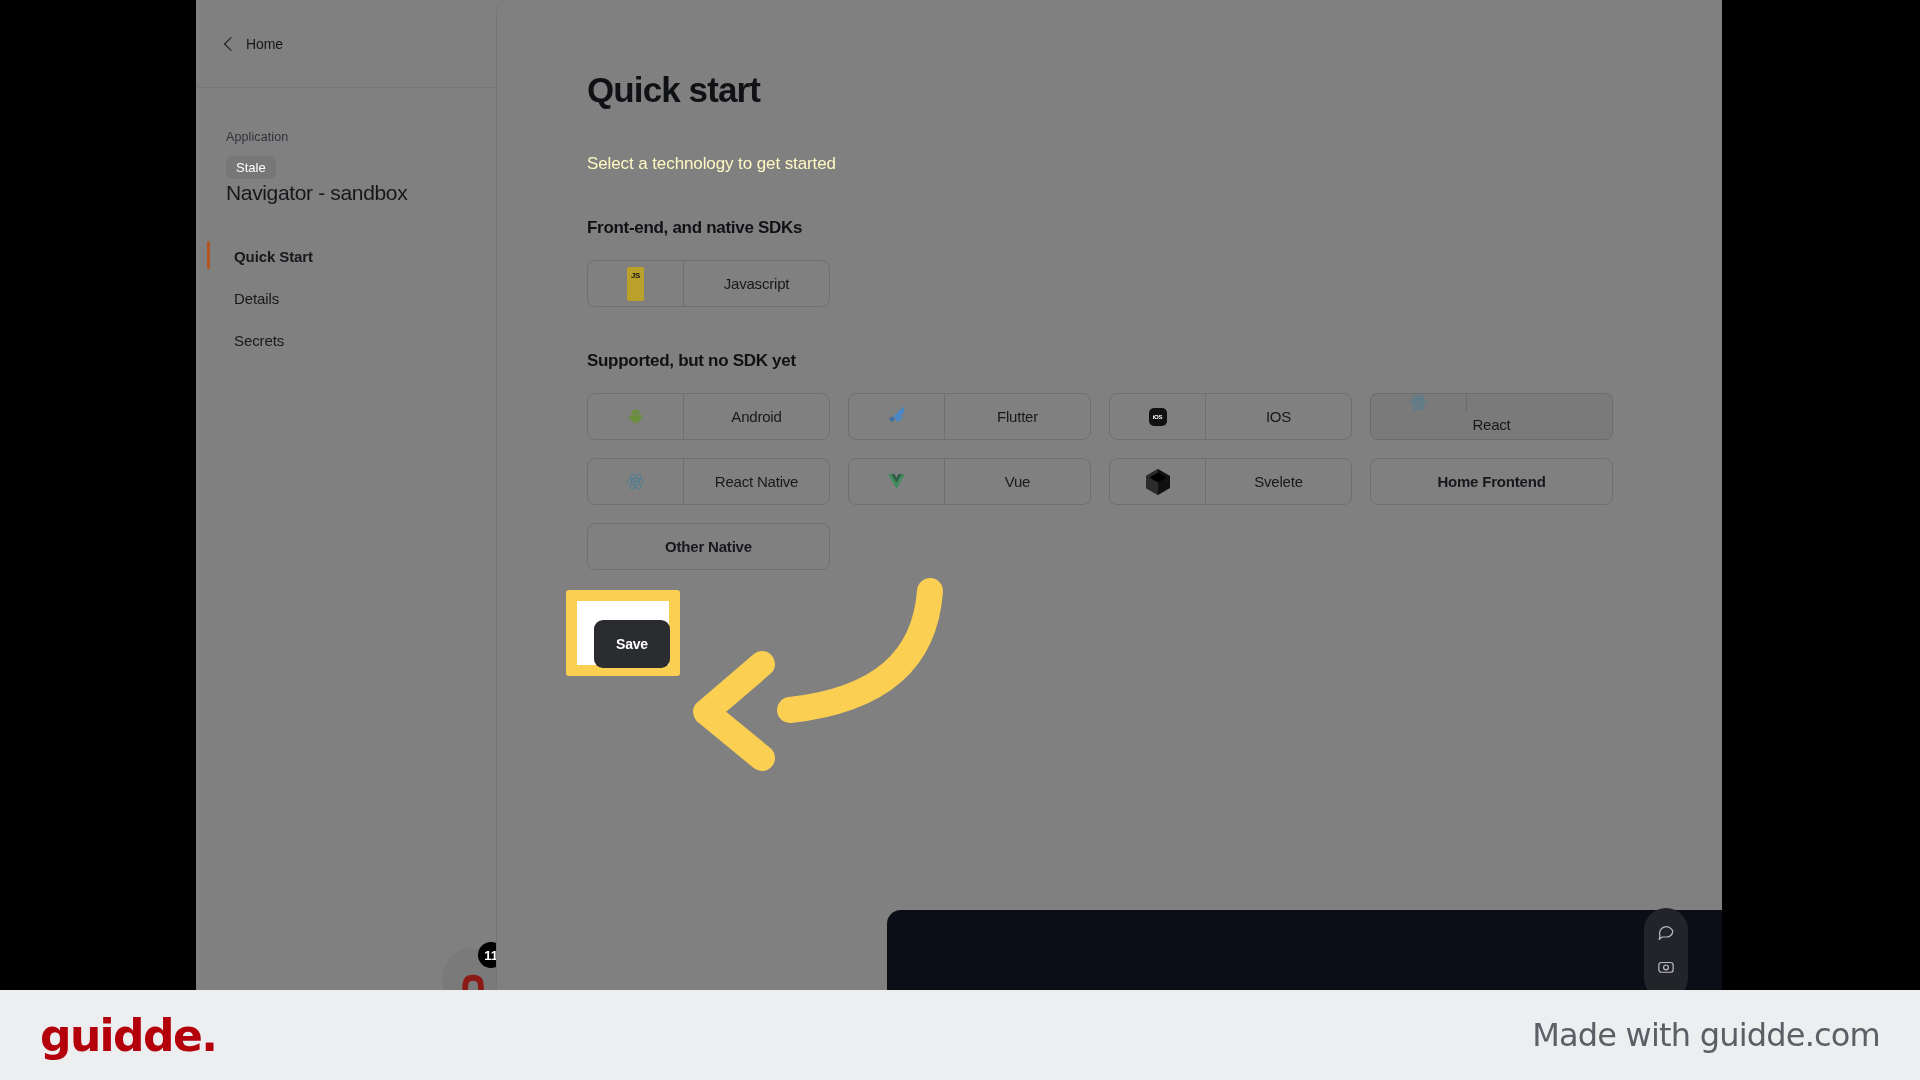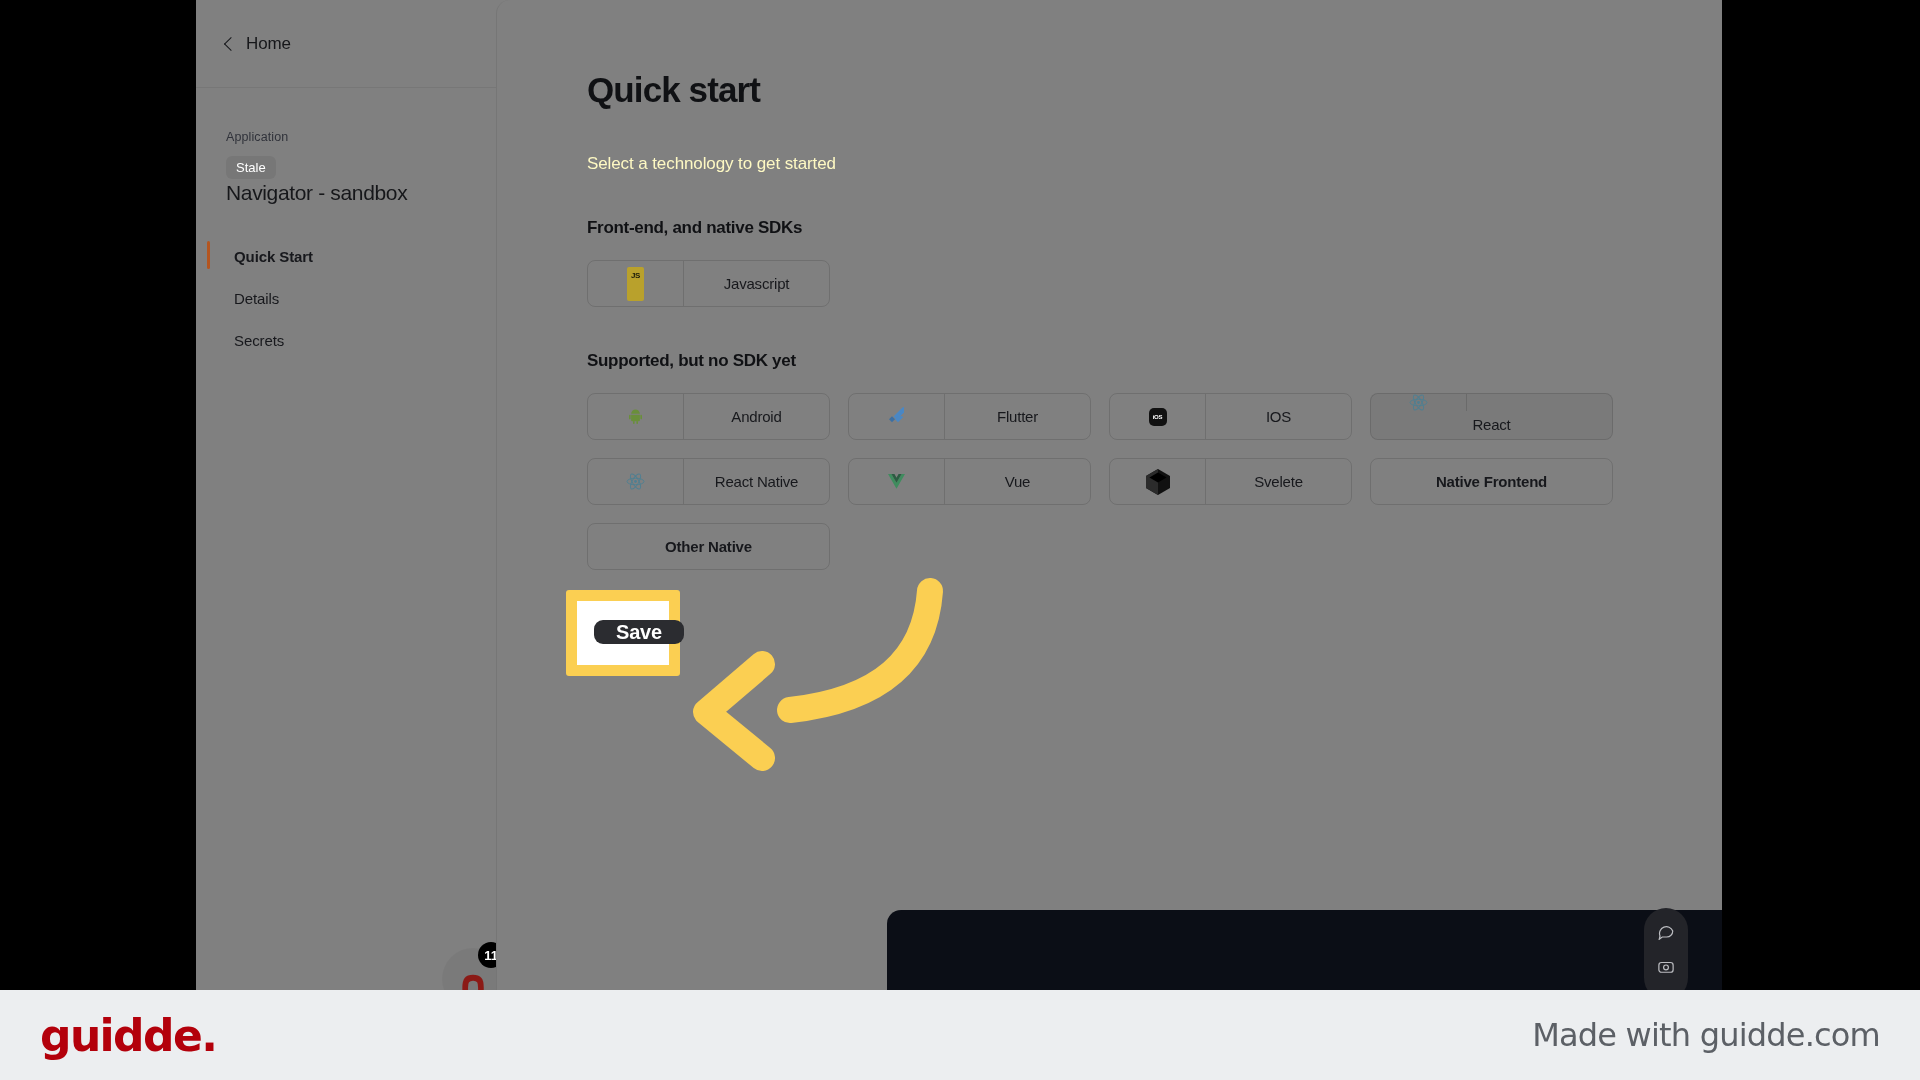--- a/index.html
+++ b/index.html
@@ -28,21 +28,21 @@
   #sidebar-top {
     height:88px; display:flex; align-items:center; padding-left:30px;
     border-bottom:1px solid rgba(0,0,0,0.07);
   }
   .home-link { display:flex; align-items:center; gap:10px; cursor:pointer; }
   .chev {
     width:10px; height:10px; border-left:1.6px solid #16171a;
     border-bottom:1.6px solid #16171a; transform:rotate(45deg);
     display:inline-block; margin-top:1px;
   }
-  .home-label { font-size:17px; color:#16171a; letter-spacing:-0.1px; }
+  .home-label { font-size:14px; color:#16171a; letter-spacing:-0.1px; }
 
   #sidebar-body { padding:42px 0 0 30px; }
   .app-kicker { font-size:12.5px; color:#30323a; letter-spacing:0.1px; }
   .stale-badge {
     display:inline-block; margin-top:12px;
     background:rgba(0,0,0,0.07); color:#ffffff;
     border-radius:6px; padding:4px 10px; font-size:13px;
   }
   .app-title {
     margin-top:2px; font-size:21px; color:#16171a;
@@ -122,23 +122,23 @@
   #save-highlight {
     position:absolute; left:-21px; top:-8px;
     width:114px; height:86px;
     background:#fff;
     border:11px solid #fbcf52;
     border-radius:3px;
   }
   #save-btn {
     position:absolute; left:7px; top:22px;
     background:#2b2c30; color:#fff;
-    border-radius:9px; padding:0 22px; height:24px;
+    border-radius:9px; padding:0 22px; height:48px;
     display:flex; align-items:center; justify-content:center;
-    font-size:20px; font-weight:700; letter-spacing:-0.2px; cursor:pointer;
+    font-size:14px; font-weight:700; letter-spacing:-0.2px; cursor:pointer;
   }
 
   
   #console-card {
     position:absolute; left:390px; top:910px;
     width:1046px; height:120px;
     background:#0b0e16; border-radius:14px;
   }
 
   
@@ -318,21 +318,21 @@
                 <path d="M13 1 25 8v12l-12 7L1 20V8z" fill="#111"></path>
                 <path d="M13 1v26L1 20V8z" fill="#2b2b2b"></path>
                 <path d="M13 4.6 21.6 9.6 13 14.6 4.4 9.6z" fill="#000"></path>
               </svg>
             </div>
             <div class="tech-label">Svelete</div>
           </div>
 
           <div class="tech-btn no-icon">
 
-            <div class="tech-label">Native Frontend</div>
+            <div class="tech-label">Home Frontend</div>
           </div>
 
           <div class="tech-btn no-icon">
 
             <div class="tech-label">Other Native</div>
           </div>
 
         </div>
 
         <div id="save-row">

